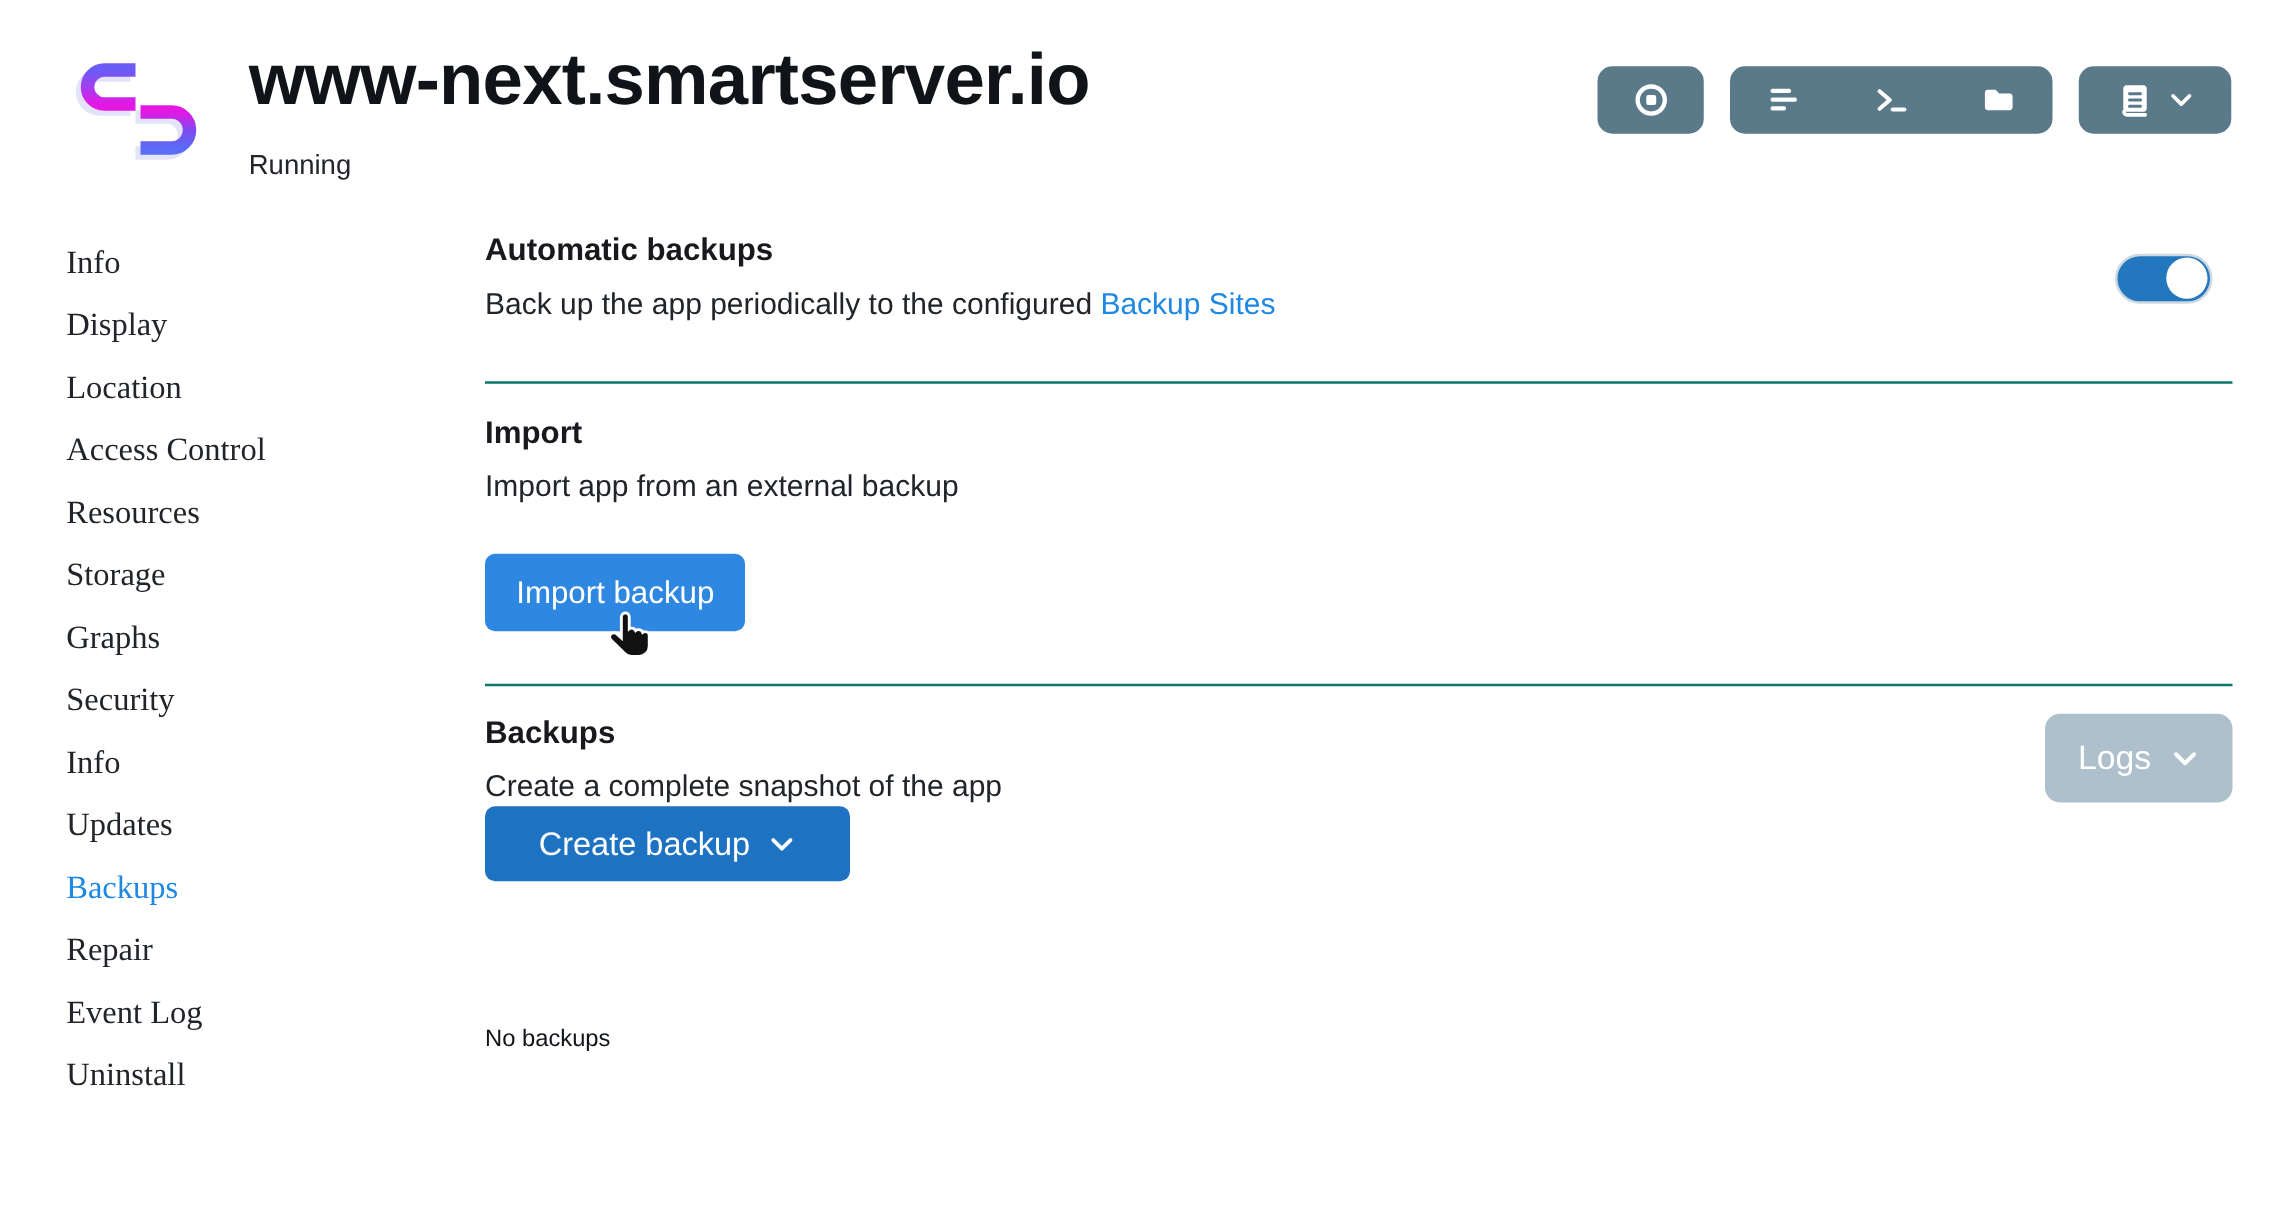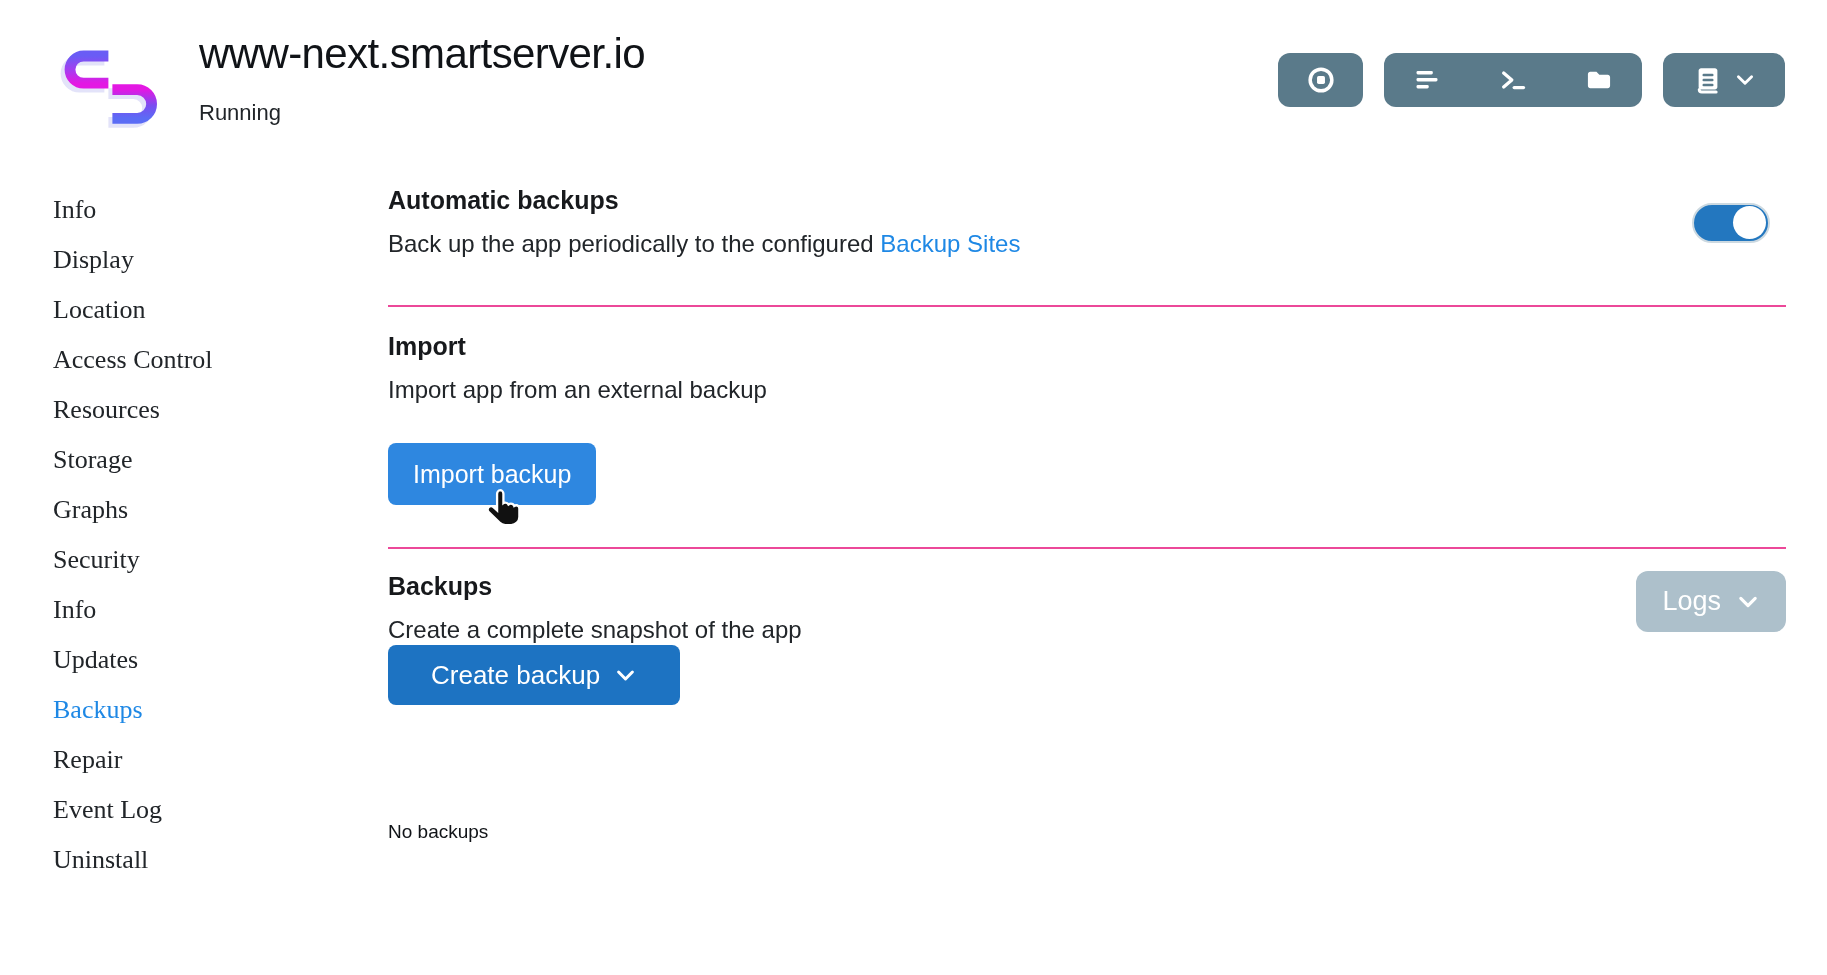--- a/index.html
+++ b/index.html
@@ -6,63 +6,63 @@
   html,body { width:1827px; height:975px; overflow:hidden; }
   body {
     font-family:"Liberation Sans", sans-serif;
     color:#212529; background:#ffffff; position:relative;
   }
 
   
   .header { display:flex; align-items:flex-start; height:150px; }
   .logo-wrap { margin:36px 0 0 50px; width:120px; height:100px; flex:none; }
   .title-block { margin:30px 0 0 29px; }
-  .app-title { font-size:42px; font-weight:400; color:#101317; letter-spacing:-0.6px; }
+  .app-title { font-size:58px; font-weight:700; color:#101317; letter-spacing:-0.6px; }
   .app-status { font-size:22px; margin-top:22px; color:#212529; }
 
   .header-actions { margin-left:auto; margin-top:53px; margin-right:42px; display:flex; gap:21px; align-items:flex-start; }
   .hbtn {
     background:#5a7a8a; border:none; border-radius:12px; height:54px;
     display:flex; align-items:center; justify-content:center; cursor:pointer;
   }
   .hbtn.single { width:85px; }
   .hbtn-group { display:flex; background:#5a7a8a; border-radius:12px; height:54px; }
   .hbtn-group .hbtn { background:transparent; width:86px; height:54px; border-radius:0; }
   .hbtn.dropdown { width:122px; gap:11px; }
   .hbtn svg { display:block; }
 
   
   .layout { display:flex; align-items:flex-start; }
   .sidebar { width:388px; flex:none; padding:35px 0 0 53px; }
   .side-item { font-size:26px; line-height:50px; height:50px; cursor:pointer; white-space:nowrap;font-family:Liberation Serif, serif; }
   .side-item.active { color:#1e88e5; }
 
   .content { flex:1; margin-right:41px; }
-  .section { border-bottom:2px solid #ec4899; }
+  .section { border-bottom:2px solid #0f766e; }
   .sec-row { display:flex; justify-content:space-between; align-items:flex-start; }
   .sec-heading { font-size:25px; font-weight:700; line-height:30px; color:#17191c; }
   .sec-desc { font-size:24px; line-height:30px; margin-top:14px; }
   .link { color:#1e88e5; text-decoration:none; cursor:pointer; }
 
   .sec-auto { padding:35px 0 46px; }
   .sec-import { padding:24px 0 42px; }
   .sec-backups { padding:22px 0 0; border-bottom:none; }
 
   
   .toggle {
     width:78px; height:40px; border-radius:22px; background:#2377bf;
     border:2px solid #ccd9e1; position:relative; margin:18px 16px 0 0; flex:none; cursor:pointer;
   }
   .toggle-knob { position:absolute; top:1px; right:2px; width:33px; height:33px; border-radius:50%; background:#ffffff; }
 
   
   .btn { border:none; border-radius:8px; color:#ffffff; display:inline-flex; align-items:center; cursor:pointer; font-family:"Liberation Sans", sans-serif; }
   .btn-import { margin-top:38px; height:62px; padding:0 25px; background:#2e87e0; font-size:25px; }
   .btn-create { height:60px; padding:0 43px; background:#1d73c2; font-size:26px; gap:14px; }
-  .btn-logs   { height:61px; padding:0 26px; background:#adc0cb; font-size:27px; gap:15px; border-radius:12px; flex:none; }
+  .btn-logs   { height:71px; padding:0 26px; background:#adc0cb; font-size:27px; gap:15px; border-radius:12px; flex:none; }
   .btn svg { display:block; }
 
   .empty-state { text-align:left; font-size:19px; font-weight:500; margin-top:116px; color:#101317; }
 
   .cursor-overlay { position:absolute; left:482px; top:487px; pointer-events:none; }
 </style>
 </head>
 <body>
 
 <div class="page">

